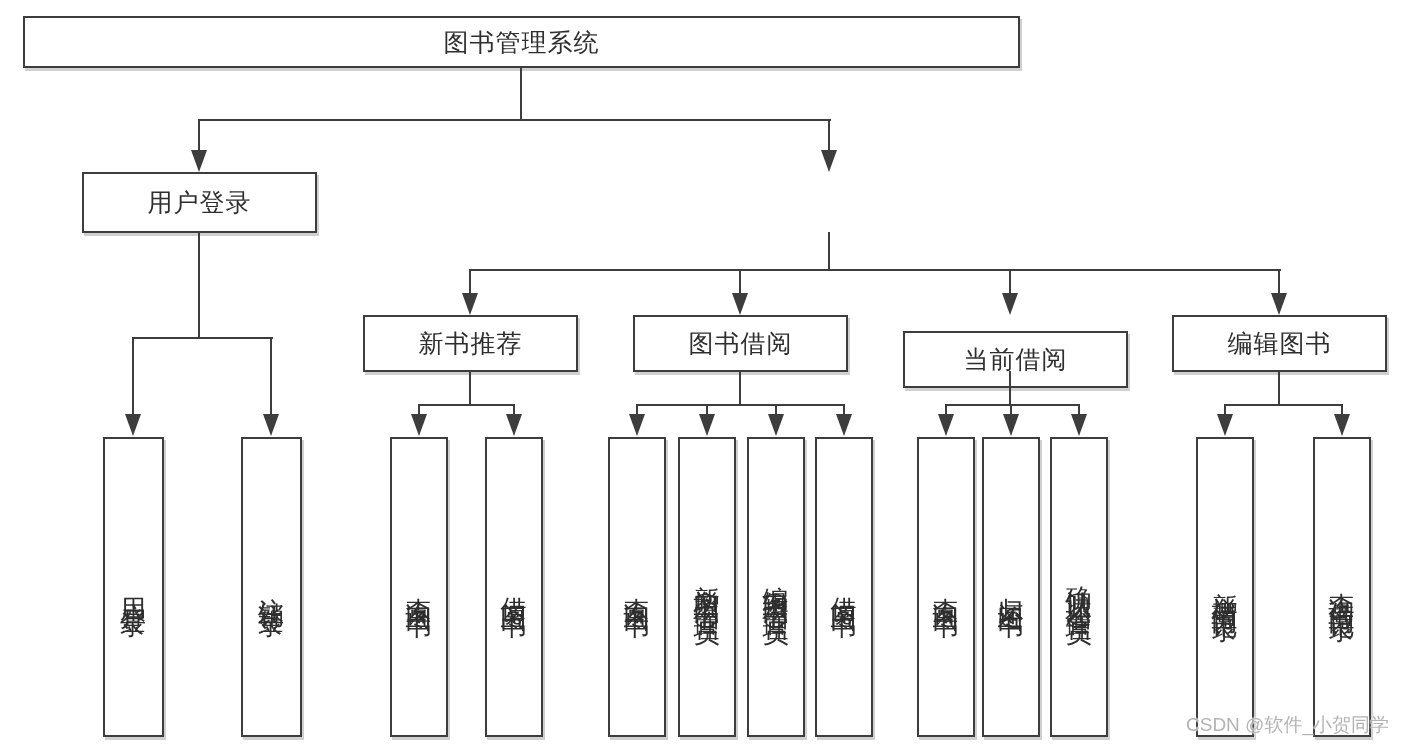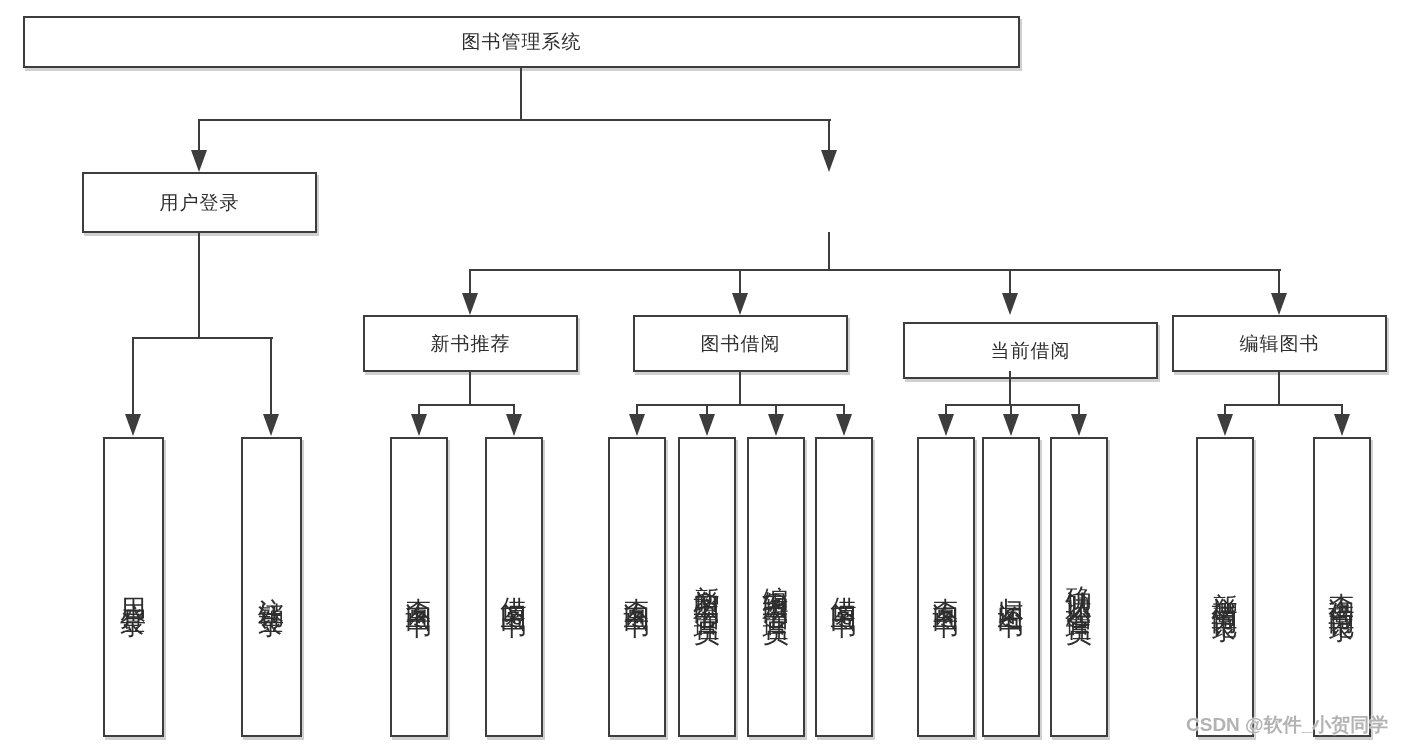--- a/index.html
+++ b/index.html
@@ -19,21 +19,21 @@
   }
   .box{
     position:absolute;
     background:#fff;
     border:2.5px solid var(--line);
     box-shadow:2px 3px 0 rgba(120,120,120,0.35);
     display:flex;align-items:center;justify-content:center;
     color:var(--text);
   }
   .hbox span{
-    font-size:19px;
+    font-size:25px;
     letter-spacing:1px;
     white-space:nowrap;
     color:var(--text);
   }
   .vbox span{
     writing-mode:vertical-rl;
     text-orientation:mixed;
     font-size:26px;
     letter-spacing:5px;
     line-height:1;
@@ -48,21 +48,20 @@
     border-top:22px solid var(--line);
   }
   .watermark{
     position:absolute;
     left:1186px;top:712px;
     font-size:19px;
     color:var(--wm);
     text-shadow:0 0 2px #fff,0 0 2px #fff;
     white-space:nowrap;
     z-index:5;
-    font-weight:bold;
   }
 </style>
 </head>
 <body>
 
 <div class="stage">
 
   <div class="box hbox" style="left:23px;top:16px;width:997px;height:52px">
     <span>图书管理系统</span>
   </div>
@@ -73,21 +72,21 @@
 
 
   <div class="box hbox" style="left:363px;top:315px;width:215px;height:57px">
     <span>新书推荐</span>
   </div>
 
   <div class="box hbox" style="left:633px;top:315px;width:215px;height:57px">
     <span>图书借阅</span>
   </div>
 
-  <div class="box hbox" style="left:903px;top:322px;width:255px;height:57px">
+  <div class="box hbox" style="left:903px;top:331px;width:225px;height:57px">
     <span>当前借阅</span>
   </div>
 
   <div class="box hbox" style="left:1172px;top:315px;width:215px;height:57px">
     <span>编辑图书</span>
   </div>
 
   <div class="box vbox" style="left:103px;top:437px;width:61px;height:300px">
     <span>用户登录</span>
   </div>

